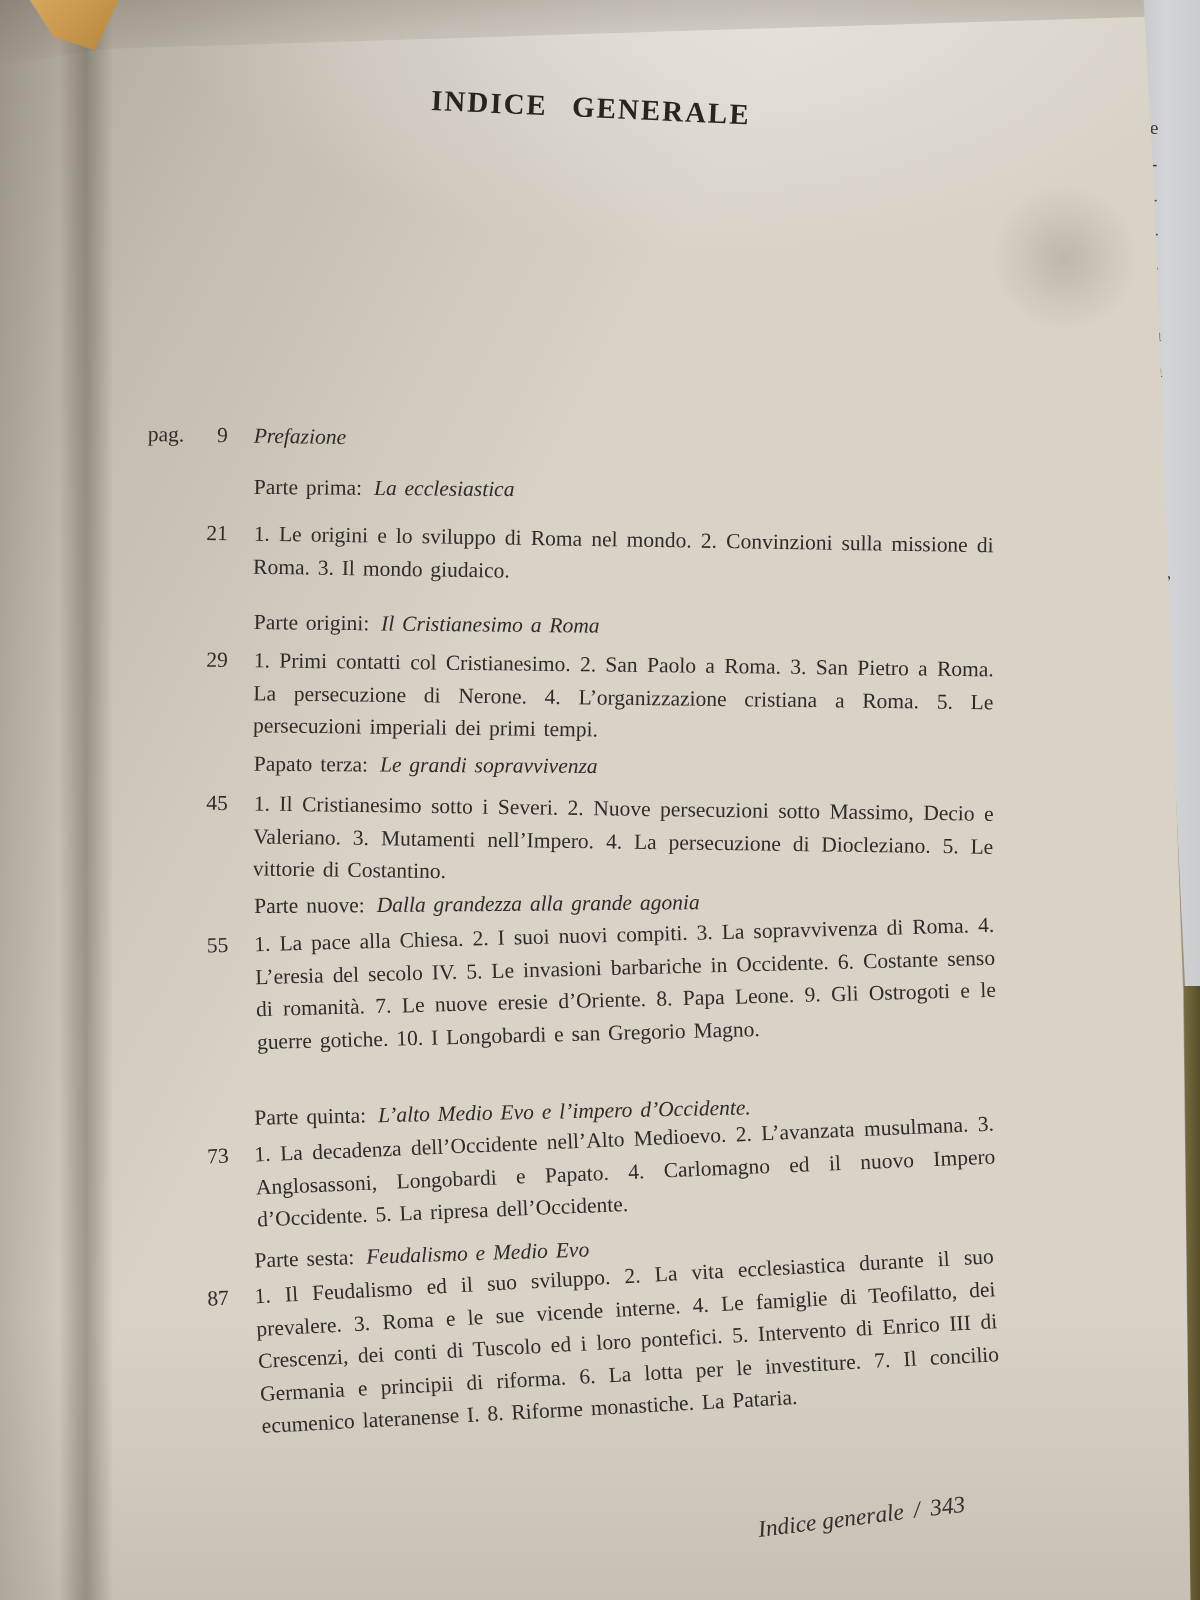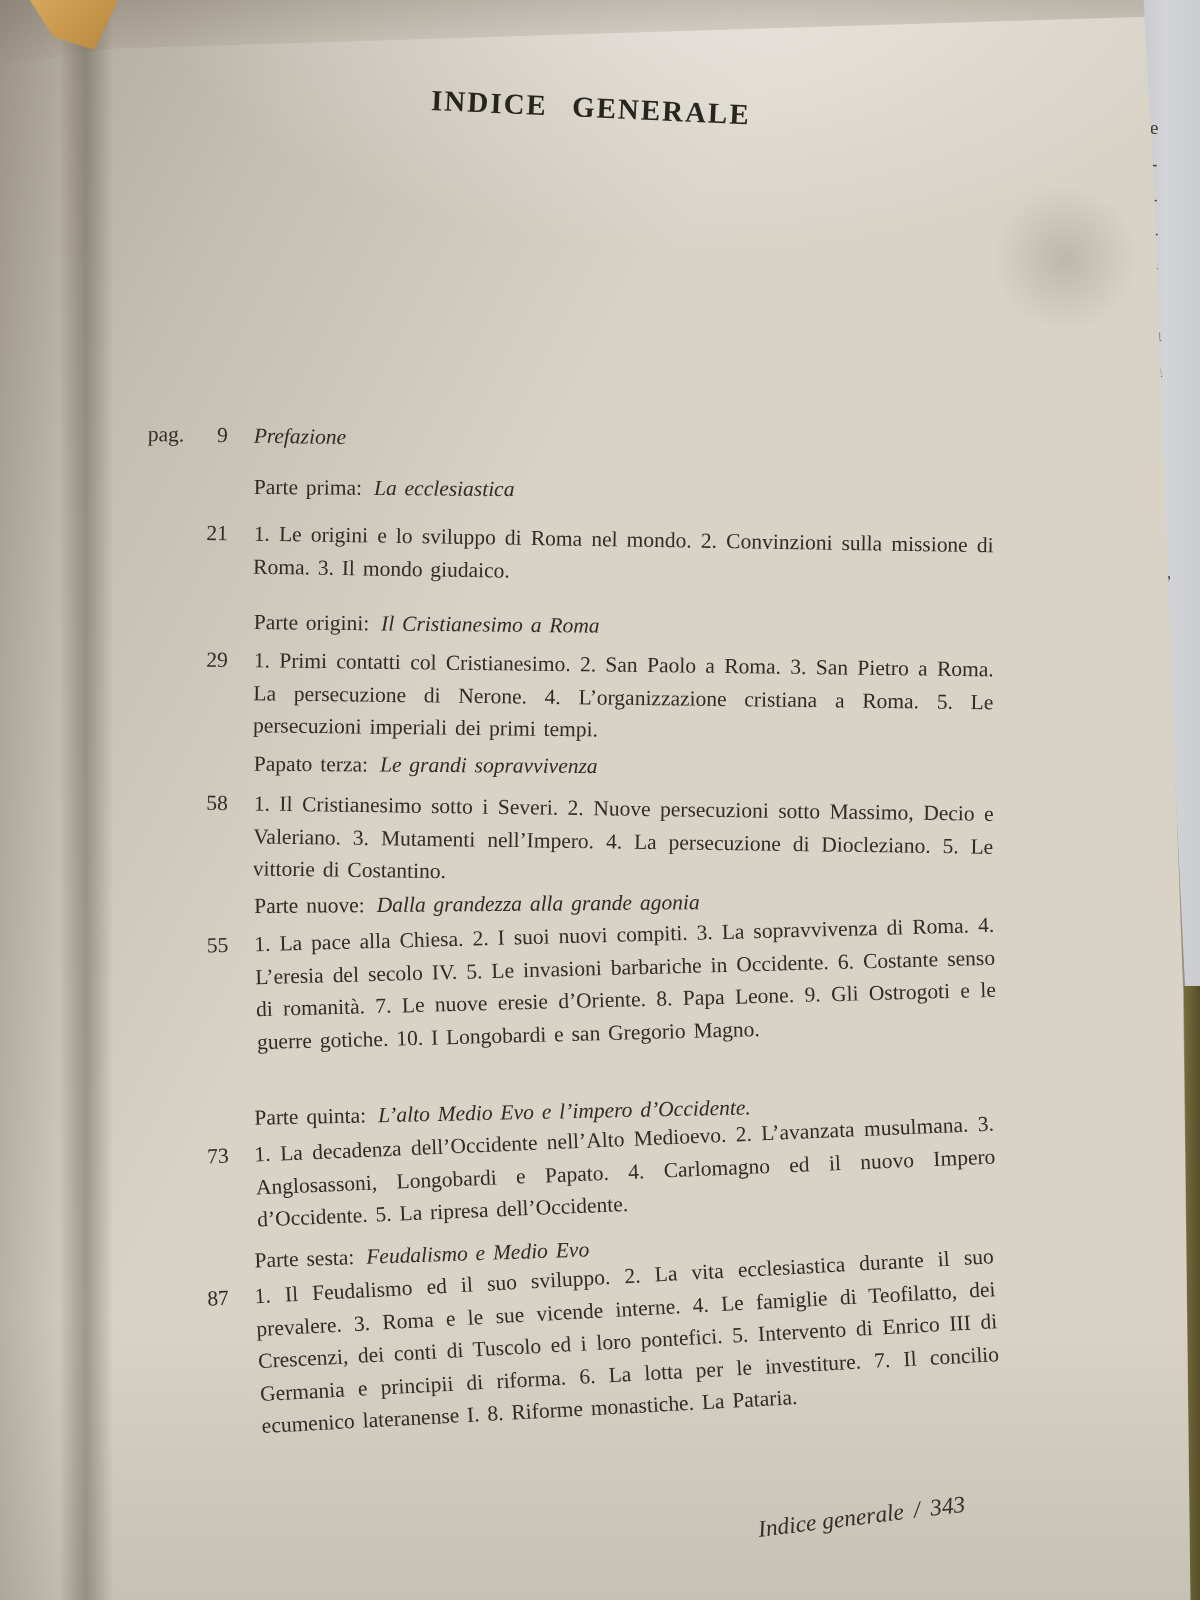--- a/index.html
+++ b/index.html
@@ -156,21 +156,21 @@
   <div class="row" style="top:643px;transform:rotate(0.7deg)">
     <span class="num">29</span>
     <span class="txt just">1. Primi contatti col Cristianesimo. 2. San Paolo a Roma. 3. San Pietro a Roma. La persecuzione di Nerone. 4. L’organizzazione cristiana a Roma. 5. Le persecuzioni imperiali dei primi tempi.</span>
   </div>
 
   <div class="row part" style="top:747px;transform:rotate(0.4deg)">
     <span class="part-label">Papato terza:</span>
     <span class="part-title ital">Le grandi sopravvivenza</span>
   </div>
   <div class="row" style="top:786px;transform:rotate(0.8deg)">
-    <span class="num">58</span>
+    <span class="num">45</span>
     <span class="txt just">1. Il Cristianesimo sotto i Severi. 2. Nuove persecuzioni sotto Massimo, Decio e Valeriano. 3. Mutamenti nell’Impero. 4. La persecuzione di Diocleziano. 5. Le vittorie di Costantino.</span>
   </div>
 
   <div class="row part" style="top:891px;transform:rotate(-0.5deg)">
     <span class="part-label">Parte nuove:</span>
     <span class="part-title ital">Dalla grandezza alla grande agonia</span>
   </div>
   <div class="row" style="top:931px;transform:rotate(-1.5deg)">
     <span class="num">55</span>
     <span class="txt just">1. La pace alla Chiesa. 2. I suoi nuovi compiti. 3. La sopravvivenza di Roma. 4. L’eresia del secolo IV. 5. Le invasioni barbariche in Occidente. 6. Costante senso di romanità. 7. Le nuove eresie d’Oriente. 8. Papa Leone. 9. Gli Ostrogoti e le guerre gotiche. 10. I Longobardi e san Gregorio Magno.</span>

